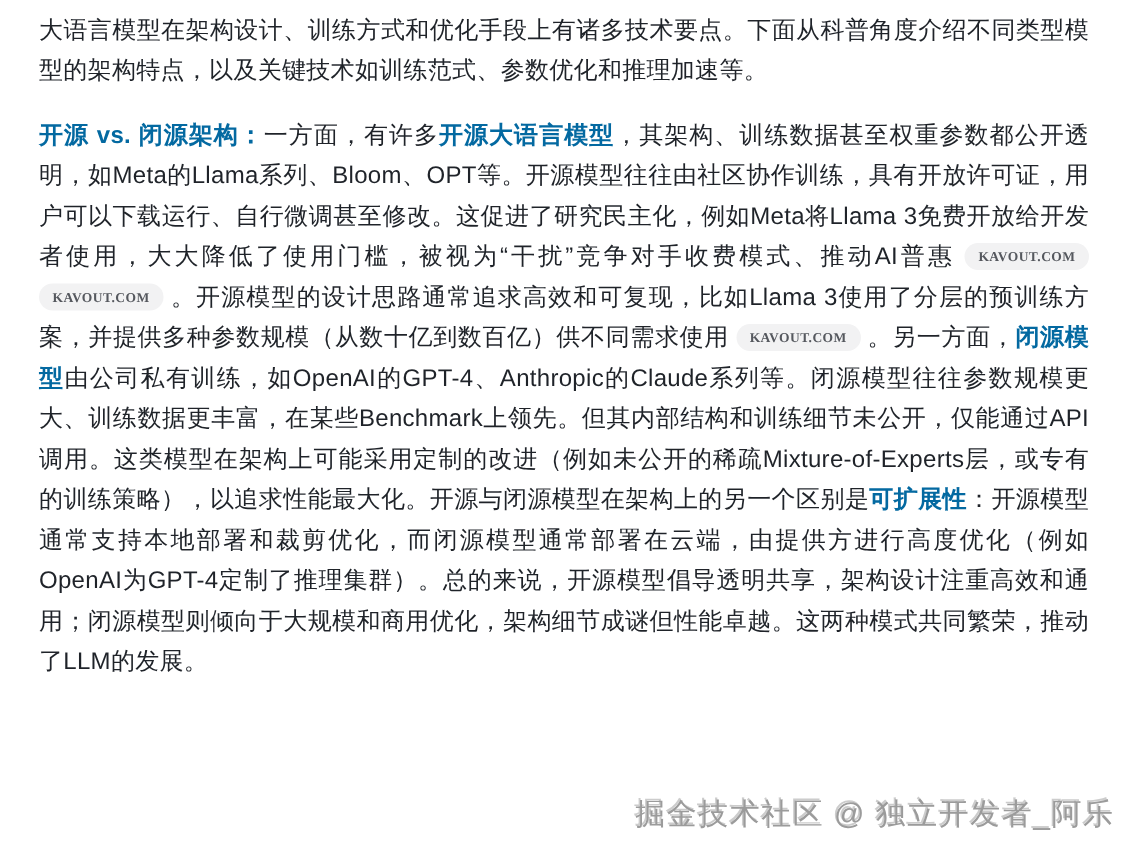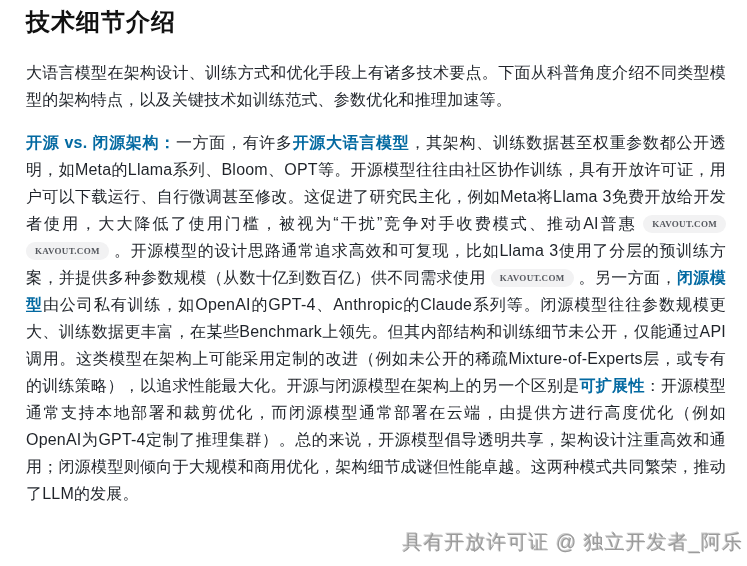--- a/index.html
+++ b/index.html
@@ -64,20 +64,19 @@
     letter-spacing:1px;
     color:var(--watermark);
     text-shadow:-1px -1px 0 rgba(110,110,110,0.35), 1.5px 1.5px 0 #ffffff;
     white-space:nowrap;
   }
 </style>
 </head>
 <body>
 
 <div class="article">
-  <h1 class="page-title">技术细节介绍</h1>
 
   <p class="para">大语言模型在架构设计、训练方式和优化手段上有诸多技术要点。下面从科普角度介绍不同类型模型的架构特点，以及关键技术如训练范式、参数优化和推理加速等。</p>
 
   <p class="para"><strong>开源 vs. 闭源架构：</strong><span>一方面，有许多</span><strong>开源大语言模型</strong><span>，其架构、训练数据甚至权重参数都公开透明，如Meta的Llama系列、Bloom、OPT等。开源模型往往由社区协作训练，具有开放许可证，用户可以下载运行、自行微调甚至修改。这促进了研究民主化，例如Meta将Llama 3免费开放给开发者使用，大大降低了使用门槛，被视为“干扰”竞争对手收费模式、推动AI普惠 </span><span class="badge">KAVOUT.COM</span><span> </span><span class="badge">KAVOUT.COM</span><span> 。开源模型的设计思路通常追求高效和可复现，比如Llama 3使用了分层的预训练方案，并提供多种参数规模（从数十亿到数百亿）供不同需求使用 </span><span class="badge">KAVOUT.COM</span><span> 。另一方面，</span><strong>闭源模型</strong><span>由公司私有训练，如OpenAI的GPT-4、Anthropic的Claude系列等。闭源模型往往参数规模更大、训练数据更丰富，在某些Benchmark上领先。但其内部结构和训练细节未公开，仅能通过API调用。这类模型在架构上可能采用定制的改进（例如未公开的稀疏Mixture-of-Experts层，或专有的训练策略），以追求性能最大化。开源与闭源模型在架构上的另一个区别是</span><strong>可扩展性</strong><span>：开源模型通常支持本地部署和裁剪优化，而闭源模型通常部署在云端，由提供方进行高度优化（例如OpenAI为GPT-4定制了推理集群）。总的来说，开源模型倡导透明共享，架构设计注重高效和通用；闭源模型则倾向于大规模和商用优化，架构细节成谜但性能卓越。这两种模式共同繁荣，推动了LLM的发展。</span></p>
 </div>
 
-<div class="watermark">具有开放许可证 @ 独立开发者_阿乐</div>
+<div class="watermark">掘金技术社区 @ 独立开发者_阿乐</div>
 
 </body></html>

